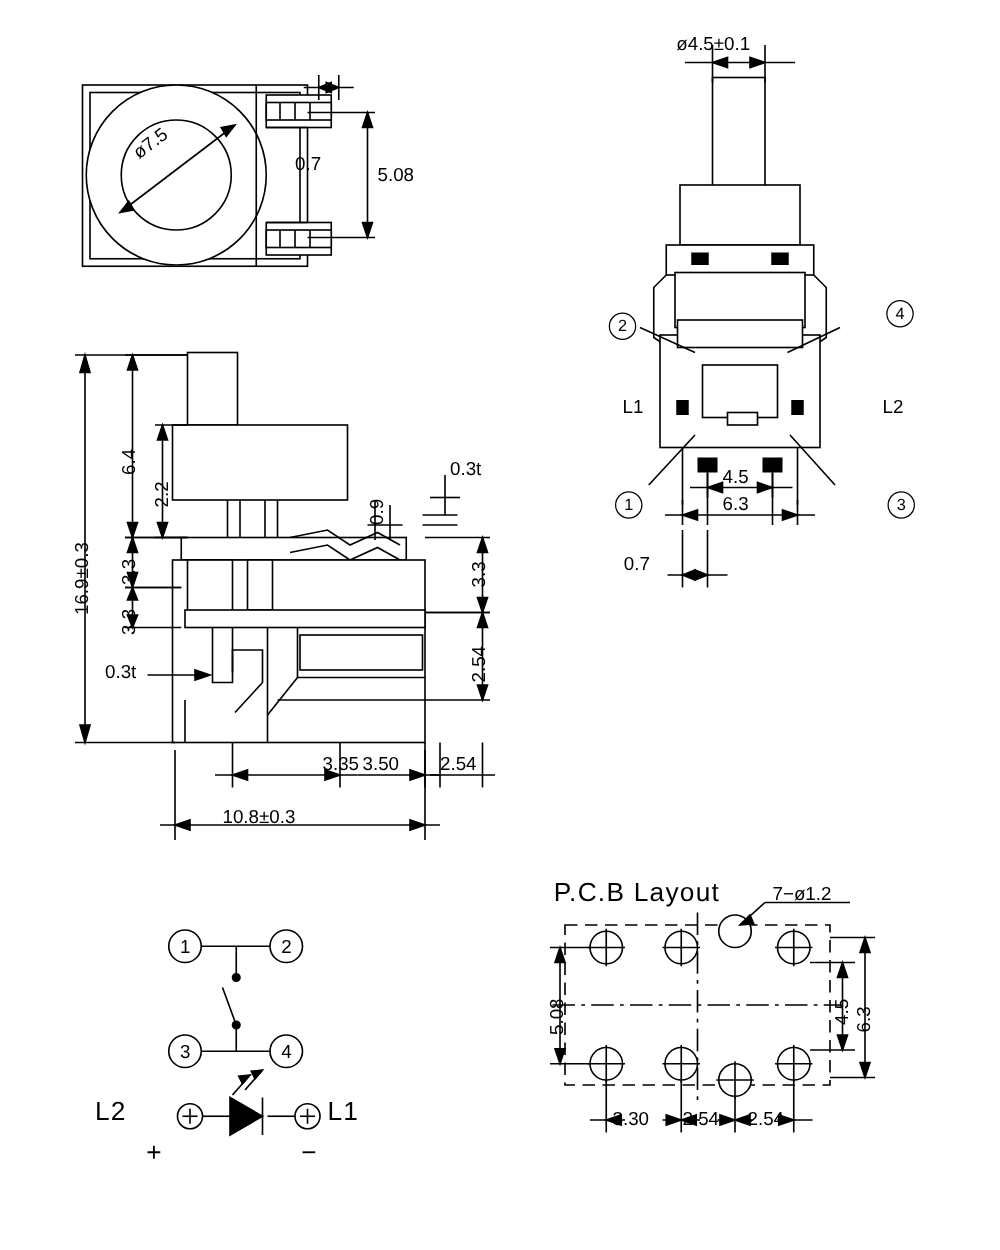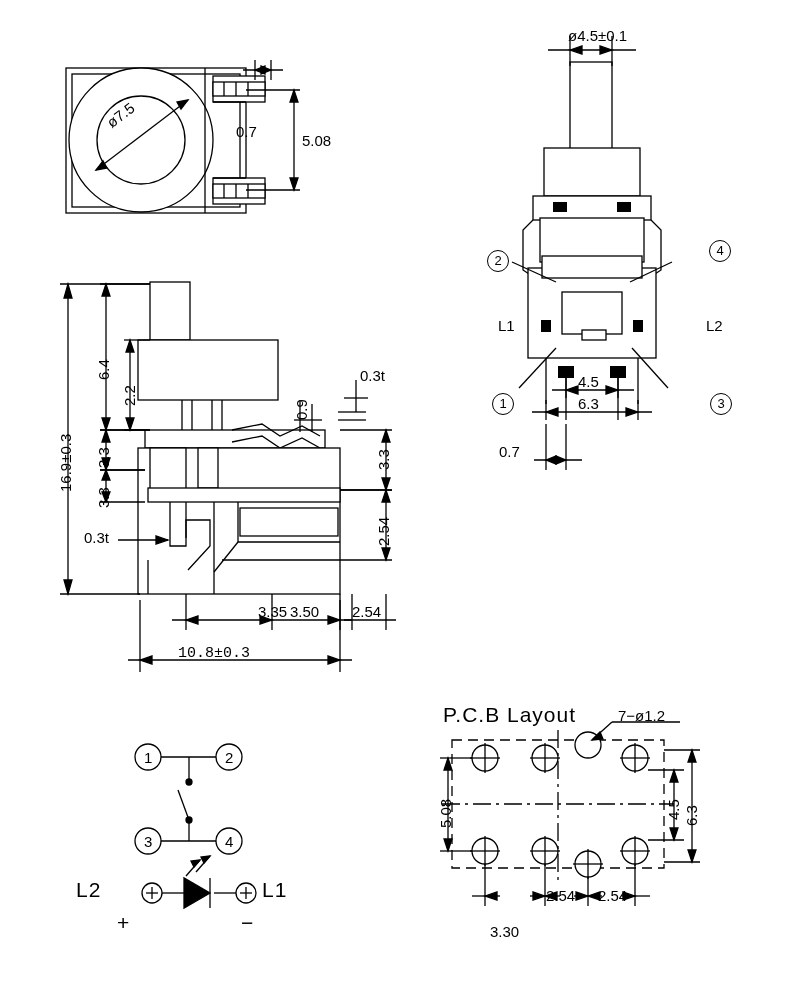--- a/index.html
+++ b/index.html
@@ -325,21 +325,21 @@
     <path d="M635 896 l-12 -4 l0 8 z" fill="#000"></path>
   </g>
 
   </g>
 </svg>
 
 <div class="lbl" style="left:104px;top:118px;transform:rotate(-37deg);transform-origin:left top;">ø7.5</div>
 <div class="lbl" style="left:236px;top:124px;">0.7</div>
 <div class="lbl" style="left:302px;top:133px;">5.08</div>
 
-<div class="lbl" style="left:568px;top:28px;">ø4.5±0.1</div>
+<div class="lbl" style="left:541px;top:28px;">ø4.5±0.1</div>
 <div class="circ" style="left:487px;top:250px;">2</div>
 <div class="circ" style="left:709px;top:240px;">4</div>
 <div class="circ" style="left:492px;top:393px;">1</div>
 <div class="circ" style="left:710px;top:393px;">3</div>
 <div class="lbl" style="left:498px;top:318px;">L1</div>
 <div class="lbl" style="left:706px;top:318px;">L2</div>
 <div class="lbl" style="left:578px;top:374px;">4.5</div>
 <div class="lbl" style="left:578px;top:396px;">6.3</div>
 <div class="lbl" style="left:499px;top:444px;">0.7</div>
 
@@ -349,33 +349,33 @@
 <div class="lbl rot" style="left:96px;top:468px;">3.3</div>
 <div class="lbl rot" style="left:96px;top:508px;">3.3</div>
 <div class="lbl rot" style="left:294px;top:420px;">0.9</div>
 <div class="lbl" style="left:360px;top:368px;">0.3t</div>
 <div class="lbl rot" style="left:376px;top:470px;">3.3</div>
 <div class="lbl rot" style="left:376px;top:546px;">2.54</div>
 <div class="lbl" style="left:84px;top:530px;">0.3t</div>
 <div class="lbl" style="left:210px;top:604px;margin-left:48px;">3.35</div>
 <div class="lbl" style="left:290px;top:604px;">3.50</div>
 <div class="lbl" style="left:352px;top:604px;">2.54</div>
-<div class="lbl" style="left:178px;top:646px;font-family:Liberation Mono, monospace;">10.8±0.3</div>
+<div class="lbl" style="left:178px;top:646px;">10.8±0.3</div>
 
 <div class="lbl" style="left:144px;top:750px;">1</div>
 <div class="lbl" style="left:225px;top:750px;">2</div>
 <div class="lbl" style="left:144px;top:834px;">3</div>
 <div class="lbl" style="left:225px;top:834px;">4</div>
 <div class="lbl big" style="left:76px;top:882px;">L2</div>
 <div class="lbl big" style="left:262px;top:882px;">L1</div>
 <div class="lbl big" style="left:117px;top:915px;">+</div>
 <div class="lbl big" style="left:241px;top:915px;">−</div>
 
 <div class="lbl big" style="left:443px;top:678px;margin-top:29px;">P.C.B Layout</div>
 <div class="lbl" style="left:618px;top:708px;">7−ø1.2</div>
 <div class="lbl rot" style="left:438px;top:828px;">5.08</div>
 <div class="lbl rot" style="left:666px;top:820px;">4.5</div>
 <div class="lbl rot" style="left:684px;top:826px;">6.3</div>
-<div class="lbl" style="left:490px;top:888px;margin-top:36px;">3.30</div>
+<div class="lbl" style="left:490px;top:888px;">3.30</div>
 <div class="lbl" style="left:546px;top:888px;">2.54</div>
 <div class="lbl" style="left:598px;top:888px;">2.54</div>
 
 </div>
 
 </body></html>

